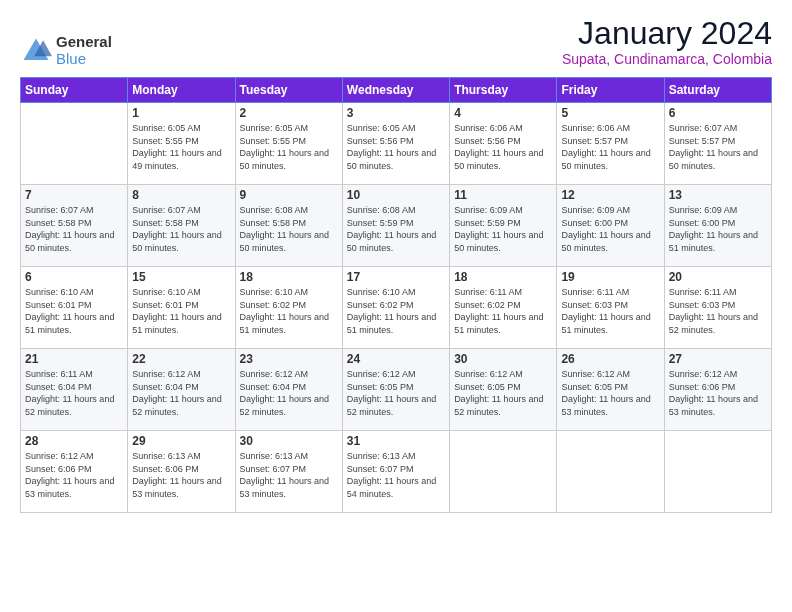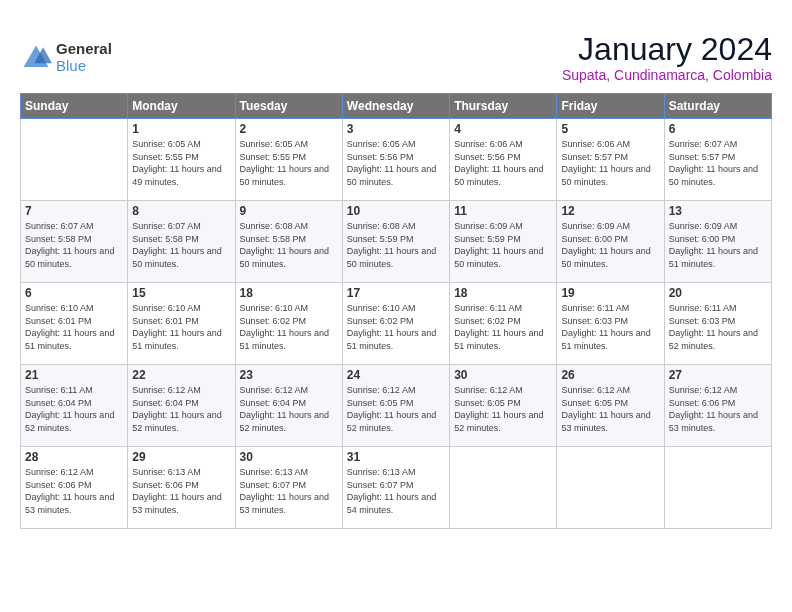--- a/index.html
+++ b/index.html
@@ -12,23 +12,22 @@
     }
     .page {
       width: 792px;
       height: 612px;
       padding: 16px 20px 12px 20px;
       background: #fff;
     }
     .header {
       display: flex;
       justify-content: space-between;
-      align-items: center;
+      align-items: flex-end;
       margin-bottom: 10px;
-      margin-top: 16px;
     }
     .logo {
       display: flex;
       align-items: center;
       gap: 4px;
     }
     .logo-text {
       display: flex;
       flex-direction: column;
       line-height: 1.1;
@@ -59,21 +58,21 @@
     .subtitle {
       font-size: 14px;
       color: #a21caf;
     }
     .calendar-table {
       width: 100%;
       border-collapse: collapse;
       table-layout: fixed;
     }
     .calendar-table th {
-      background: #737373;
+      background: #6d28d9;
       color: #fff;
       font-size: 12px;
       font-weight: bold;
       padding: 5px 4px;
       text-align: left;
       border: 1px solid #5a8ae0;
     }
     .calendar-table td {
       border: 1px solid #ccc;
       vertical-align: top;

